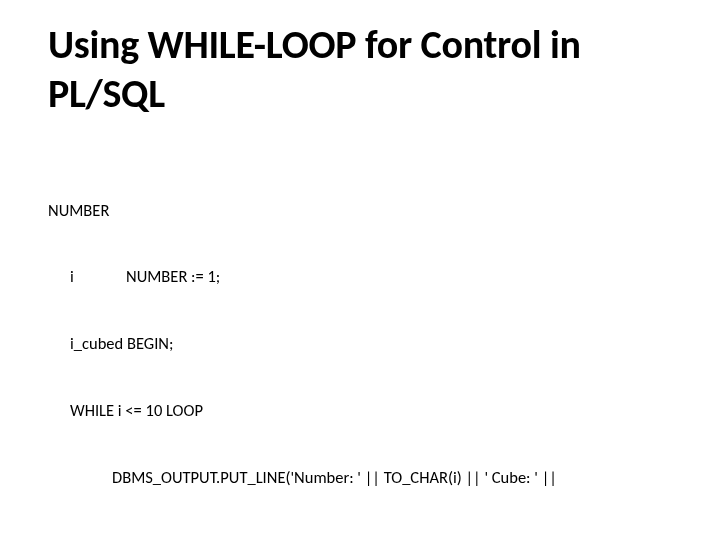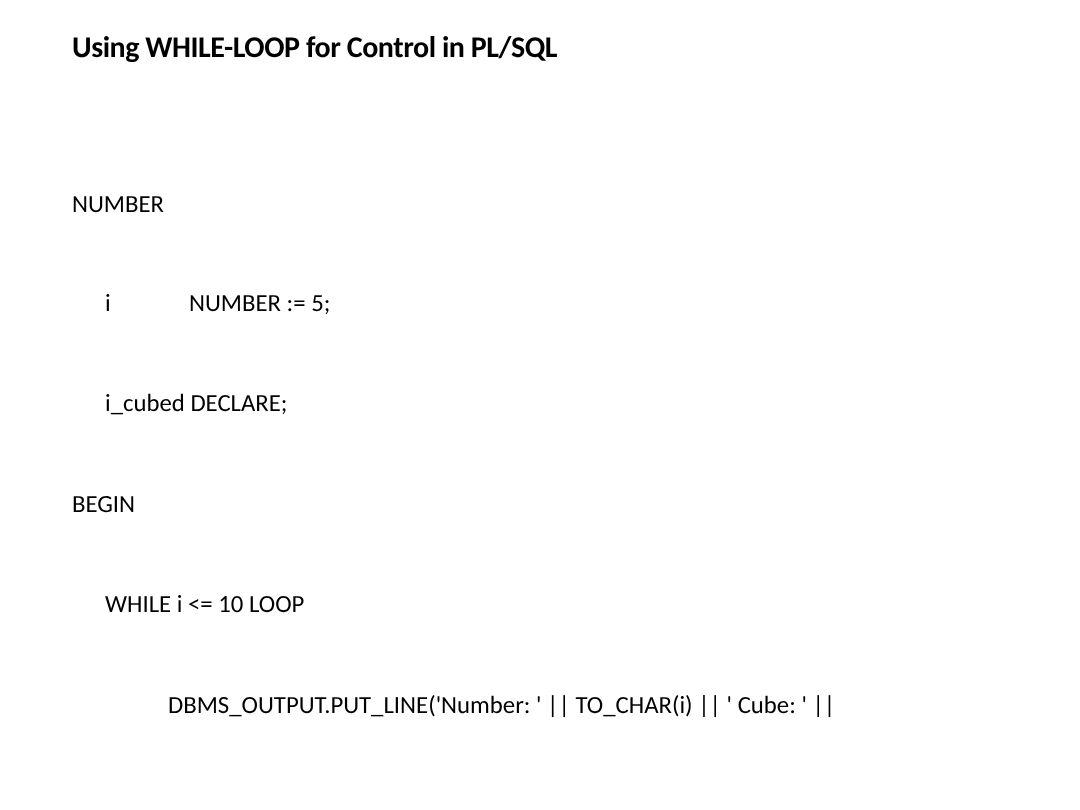--- a/index.html
+++ b/index.html
@@ -10,44 +10,43 @@
     background: #ffffff;
     font-family: Calibri, Arial, sans-serif;
     color: #000;
     overflow: hidden;
   }
   .slide {
     padding: 20px 48px 0 48px;
     box-sizing: border-box;
   }
   .title {
-    font-size: 20px;
+    font-size: 40px;
     font-weight: 700;
     margin: 0 0 36px 0;
     letter-spacing: -0.3px;
   }
   .code {
     font-size: 16.5px;
     line-height: 1.35;
     font-family: Calibri, Arial, sans-serif;
     white-space: pre;
   }
   .ind1 { padding-left: 22px; }
   .ind2 { padding-left: 64px; }
 </style>
 </head>
 <body>
 
 <div class="slide">
   <h1 class="title">Using WHILE-LOOP for Control in PL/SQL</h1>
   <div class="code">
     <div>NUMBER</div>
-    <div class="ind1">i              NUMBER := 5;</div>
-    <div class="ind1">i_cubed DECLARE;</div>
-    <div>BEGIN</div>
+    <div class="ind1">i              NUMBER := 1;</div>
+    <div class="ind1">i_cubed BEGIN;</div>
     <div class="ind1">WHILE i &lt;= 10 LOOP</div>
     <div class="ind2">DBMS_OUTPUT.PUT_LINE('Number: ' || TO_CHAR(i) || ' Cube: ' ||</div>
     
     
     
     
   </div>
 </div>
 
 </body></html>

